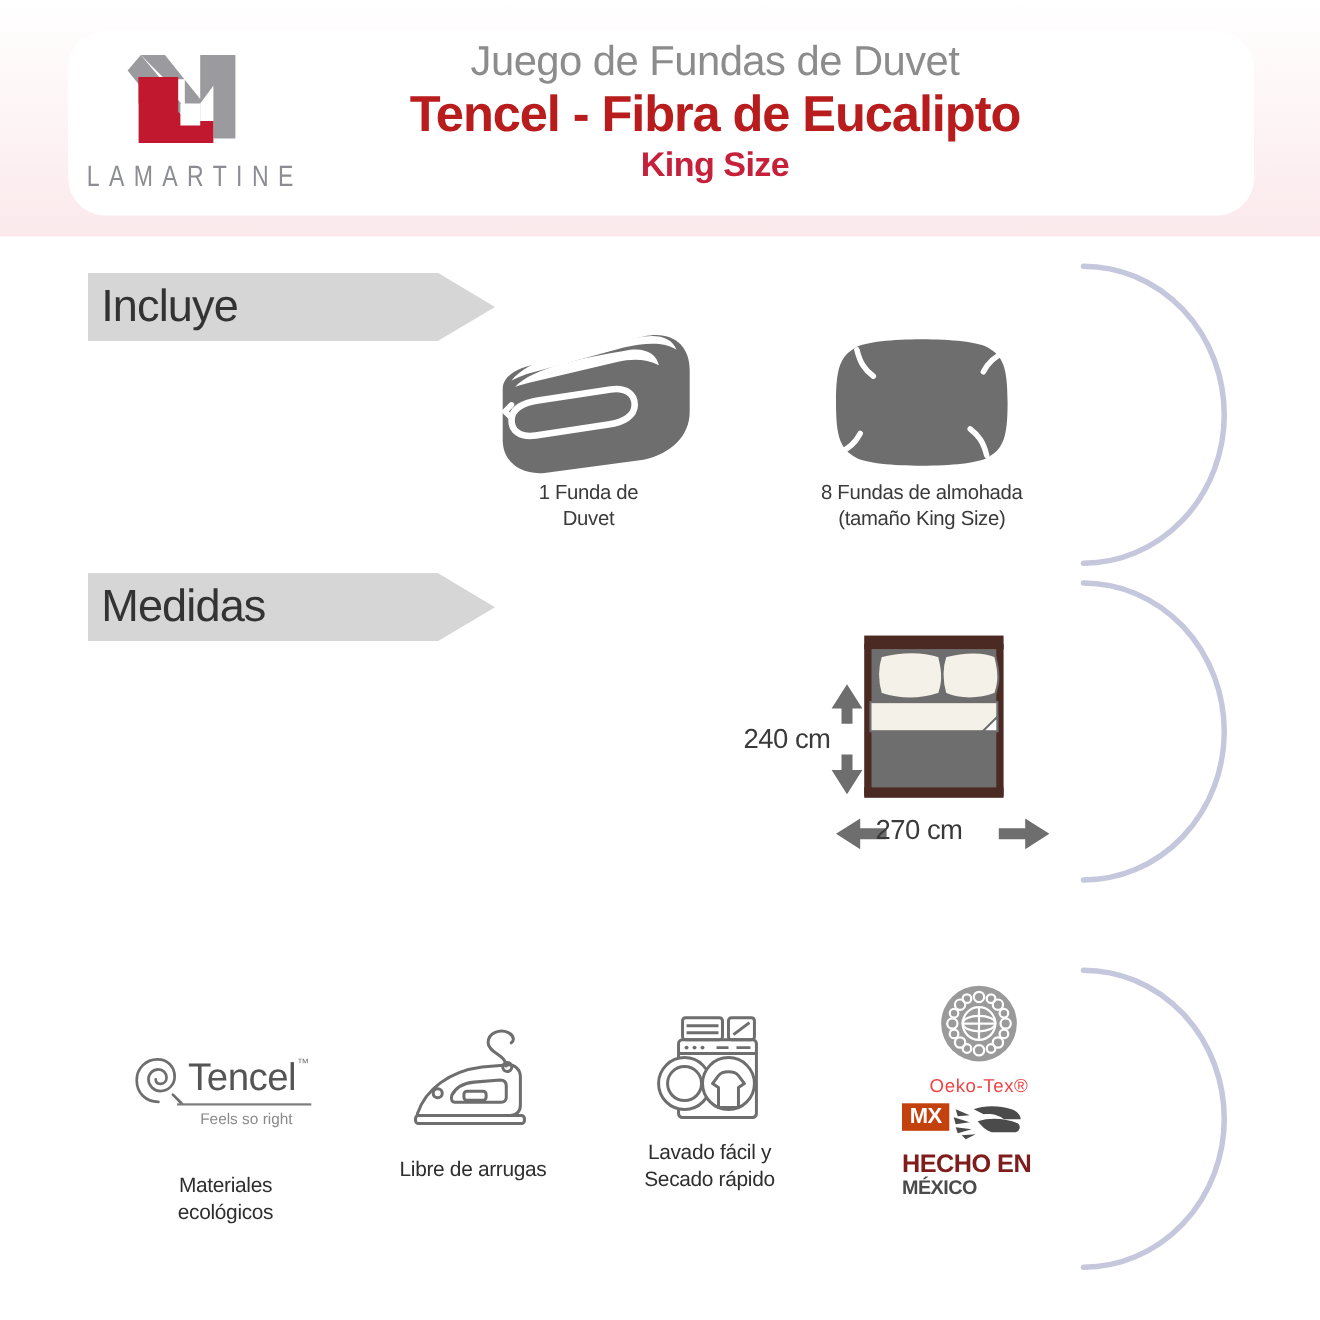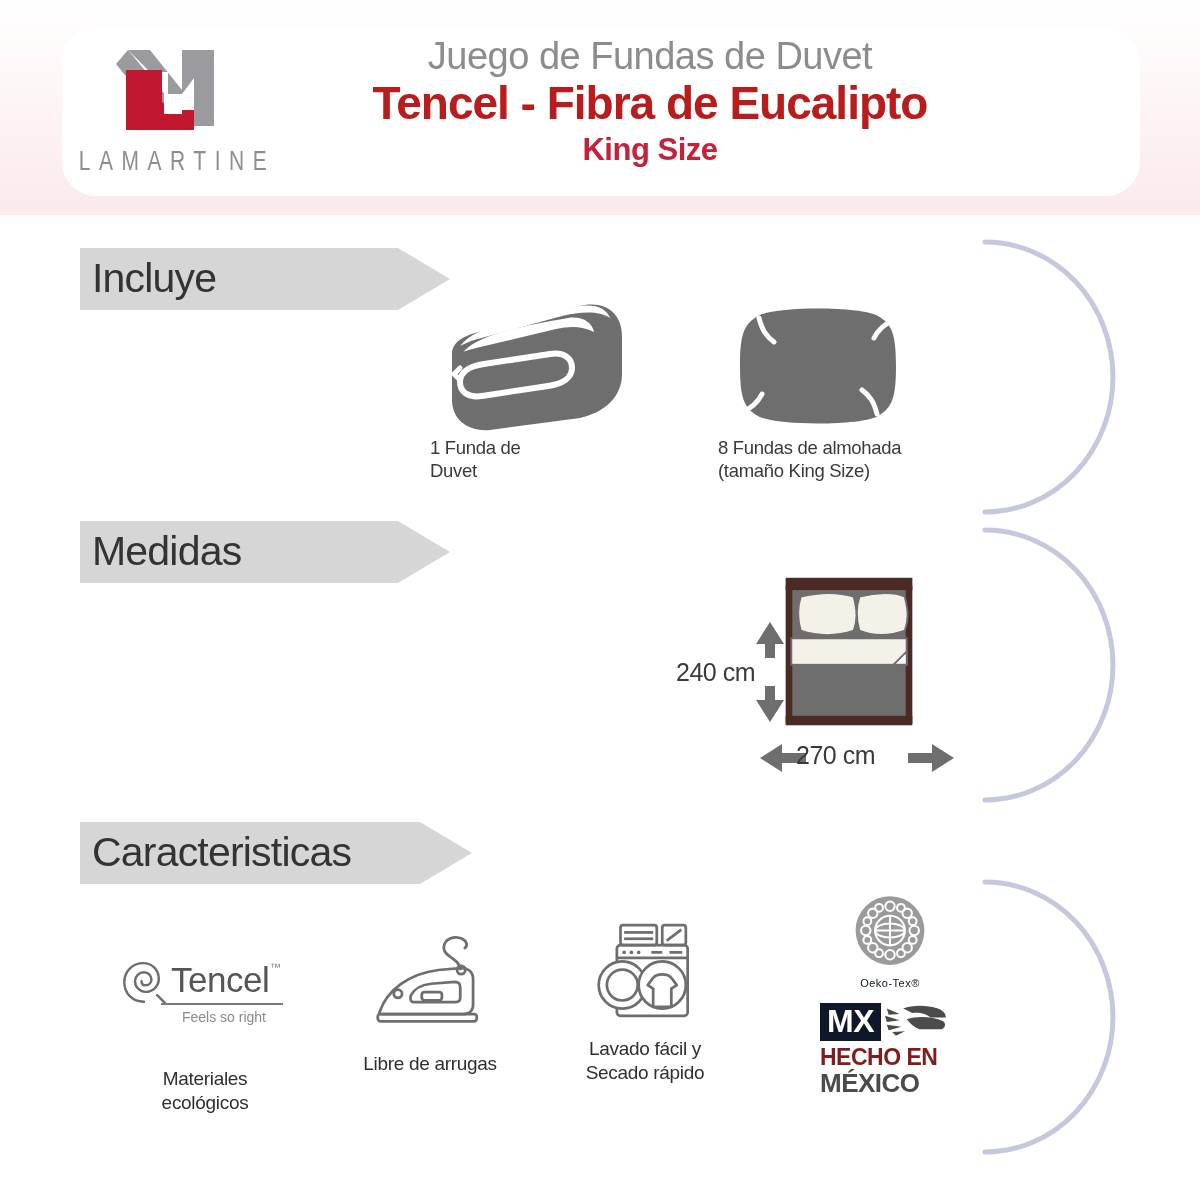--- a/index.html
+++ b/index.html
@@ -46,21 +46,21 @@
     font-size: 41px; font-weight: 400; color: #333333; letter-spacing: -0.8px; white-space: nowrap;
   }
   #banner-incluye { left: 80px; top: 248px; width: 370px; }
   #banner-medidas { left: 80px; top: 521px; width: 370px; }
   #banner-carac   { left: 80px; top: 822px; width: 392px; }
 
   
   .arc { position: absolute; }
 
   
-  .incl-item { position: absolute; text-align: left; }
+  .incl-item { position: absolute; text-align: center; }
   .incl-caption {
     font-size: 18.5px; color: #3a3a3a; line-height: 1.25; font-weight: 400; letter-spacing: -0.3px;
   }
 
   
   .dim-label { font-size: 25px; font-weight: 400; color: #3a3a3a; letter-spacing: -0.5px; white-space: nowrap; }
   .meas-block { position: absolute; }
 
   
   .feat { position: absolute; text-align: center; width: 210px; }
@@ -182,24 +182,20 @@
 
     <div style="position:absolute; left:90px; top:182px; width:200px; height:32px;">
       <svg width="200" height="32">
         <path d="M2 16 L24 2 L24 11 L48 11 L48 21 L24 21 L24 30 Z" fill="#6e6e6e"></path>
         <path d="M196 16 L174 2 L174 11 L150 11 L150 21 L174 21 L174 30 Z" fill="#6e6e6e"></path>
       </svg>
       <div class="dim-label" style="position:absolute; left:38px; top:-1px;">270 cm</div>
     </div>
   </div>
 
-  <div class="banner" id="banner-carac">
-    <div class="shape"></div>
-    <div class="label">Caracteristicas</div>
-  </div>
 
   <div class="feat" style="left:325px; top:920px;">
     <div class="feat-icon">
       <svg viewBox="0 0 130 120" width="120" height="110">
         <path d="M10 94 C18 70 42 52 74 48 L98 46 C106 45 112 50 112 58 L112 86
                  C112 92 108 96 102 96 L14 96 C11 96 9 96 10 94 Z" fill="none" stroke="#6e6e6e" stroke-width="3" stroke-linejoin="round"></path>
         <rect x="8" y="96" width="108" height="8" rx="3" fill="none" stroke="#6e6e6e" stroke-width="3"></rect>
         <path d="M44 76 C48 68 56 64 66 63 L92 61 C96 61 98 63 98 67 L98 78
                  C98 81 96 83 93 83 L47 83 C44 83 43 80 44 76 Z" fill="none" stroke="#6e6e6e" stroke-width="3"></path>
         <rect x="56" y="72" width="22" height="9" rx="3" fill="none" stroke="#6e6e6e" stroke-width="3"></rect>
@@ -281,34 +277,34 @@
           <circle cx="41" cy="19" r="5"></circle>
             <circle cx="69" cy="19" r="5"></circle>
           <circle cx="41" cy="77" r="5"></circle>
             <circle cx="69" cy="77" r="5"></circle>
           <circle cx="26" cy="36" r="5"></circle>
             <circle cx="84" cy="36" r="5"></circle>
           <circle cx="26" cy="60" r="5"></circle>
             <circle cx="84" cy="60" r="5"></circle>
         </g>
       </svg>
-      <div style="font-size:11px; color:#0f172a; margin-top:-6px; letter-spacing:0.5px;">Oeko-Tex®</div>
+      <div style="font-size:17px; color:#ef4444; margin-top:-6px; letter-spacing:0.5px;">Oeko-Tex®</div>
     </div>
 
     <div style="position:relative; width:140px; margin:14px auto 0; text-align:left;">
       <div style="display:flex; align-items:flex-start;">
-        <div style="background:#0f172a; color:#ffffff; font-weight:700; font-size:32px;
+        <div style="background:#c2410c; color:#ffffff; font-weight:700; font-size:20px;
                     padding:2px 7px; letter-spacing:-0.5px; line-height:1.05;">MX</div>
         <svg viewBox="0 0 70 44" width="64" height="40" style="margin-left:2px;">
           <path d="M22 6 C32 2 48 2 60 6 C66 8 69 12 69 16 L52 16 C48 12 40 10 32 11 Z" fill="#4b4b4b"></path>
           <path d="M26 18 C38 14 54 15 66 20 C69 22 69 27 64 29 L40 29 C34 27 30 23 26 18 Z" fill="#4b4b4b"></path>
           <path d="M4 6 L18 12 L6 13 Z" fill="#4b4b4b"></path>
           <path d="M2 14 L18 19 L4 21 Z" fill="#4b4b4b"></path>
           <path d="M4 24 L20 26 L6 30 Z" fill="#4b4b4b"></path>
           <path d="M10 32 L24 31 L14 36 Z" fill="#4b4b4b"></path>
         </svg>
       </div>
       <div style="font-weight:700; font-size:23px; color:#7f1d1d; letter-spacing:-0.5px; line-height:1.1; margin-top:2px;">HECHO EN</div>
-      <div style="font-weight:700; font-size:26px; color:#4b4b4b; letter-spacing:-0.5px; line-height:1.05;">MÉXICO</div>
+      <div style="font-weight:700; font-size:18px; color:#4b4b4b; letter-spacing:-0.5px; line-height:1.05;">MÉXICO</div>
     </div>
   </div>
 
 </div>
 
 </body></html>

